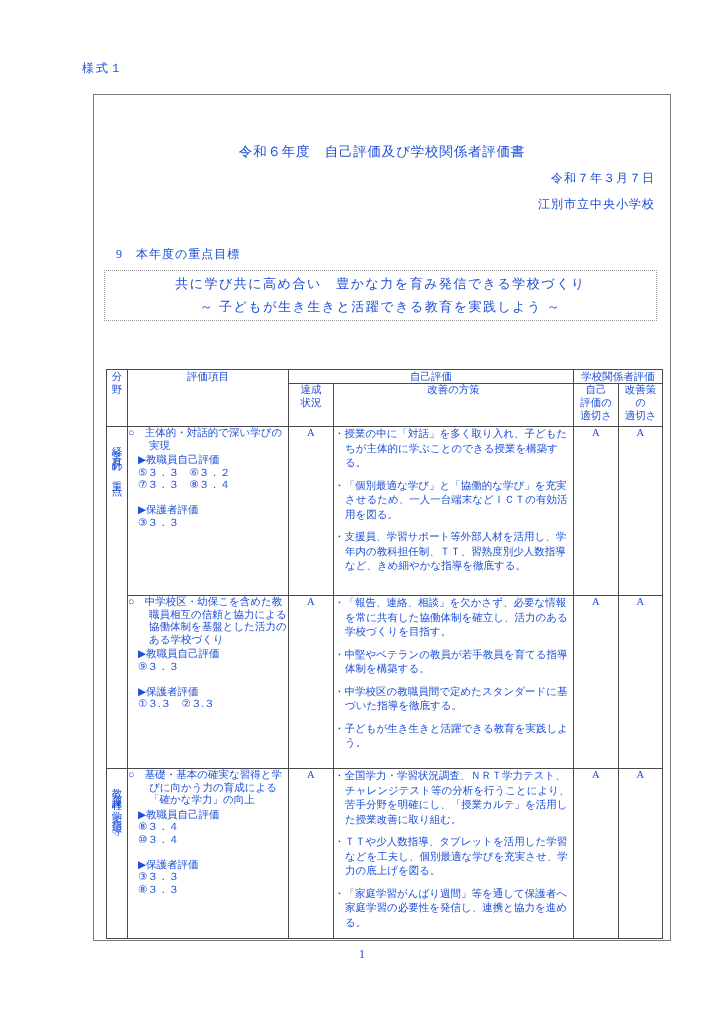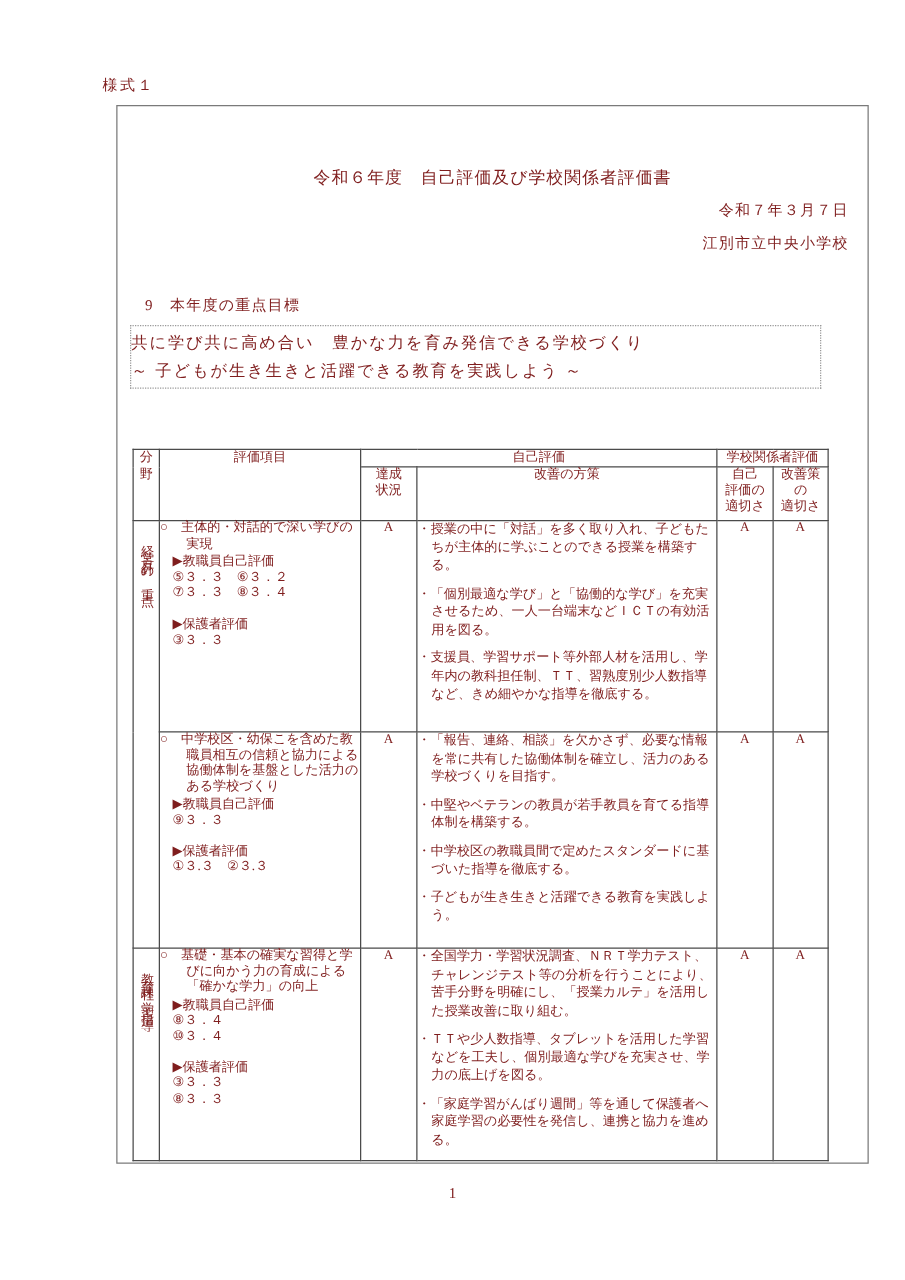--- a/index.html
+++ b/index.html
@@ -1,32 +1,32 @@
 <!DOCTYPE html>
 <html><head>
 <meta charset="utf-8">
 <style>
   html,body{margin:0;padding:0;background:#ffffff;}
   .page{
     position:relative;width:724px;height:1024px;background:#ffffff;
-    font-family:"Liberation Serif","DejaVu Serif",serif;color:#7f1d1d;
+    font-family:"Liberation Serif","DejaVu Serif",serif;color:#1d4ed8;
     overflow:hidden;
   }
   .form-label{position:absolute;left:82px;top:60px;font-size:12px;letter-spacing:2px;}
-  .doc-border{position:absolute;left:93px;top:84px;width:576px;height:845px;border:1px solid #7a7a7a;padding-left:24px;}
+  .doc-border{position:absolute;left:93px;top:94px;width:576px;height:845px;border:1px solid #7a7a7a;}
   .doc-title{position:absolute;top:48px;left:0;width:100%;text-align:center;font-size:13.5px;letter-spacing:0.8px;}
   .doc-date{position:absolute;top:75px;right:15px;font-size:12px;letter-spacing:1px;}
   .doc-school{position:absolute;top:101px;right:15px;font-size:12px;letter-spacing:1px;}
   .sec-heading{position:absolute;left:22px;font-size:12px;letter-spacing:1px;}
   .sec1{top:151px;}
   .sec2{top:252px;}
   .goal-box{
     position:absolute;left:10px;top:175px;width:551px;height:49px;
     border:1px dotted #999;display:flex;flex-direction:column;
-    justify-content:space-evenly;
+    justify-content:space-evenly;align-items:center;
   }
   .goal-line{font-size:13px;letter-spacing:1.5px;white-space:nowrap;}
   .eval-table{
     position:absolute;left:12px;top:274px;width:556px;
     border-collapse:collapse;table-layout:fixed;
   }
   .eval-table td{border:1px solid #4a4a4a;padding:0;font-size:10.5px;vertical-align:top;}
   tr.h1{height:14px;} tr.h2{height:43px;font-family:Liberation Mono, monospace;}
   tr.r0{height:169px;} tr.r1{height:173px;} tr.r2{height:169px;}
   .hc{text-align:center;vertical-align:middle;white-space:pre-line;line-height:1.25;padding:1px 0;}

